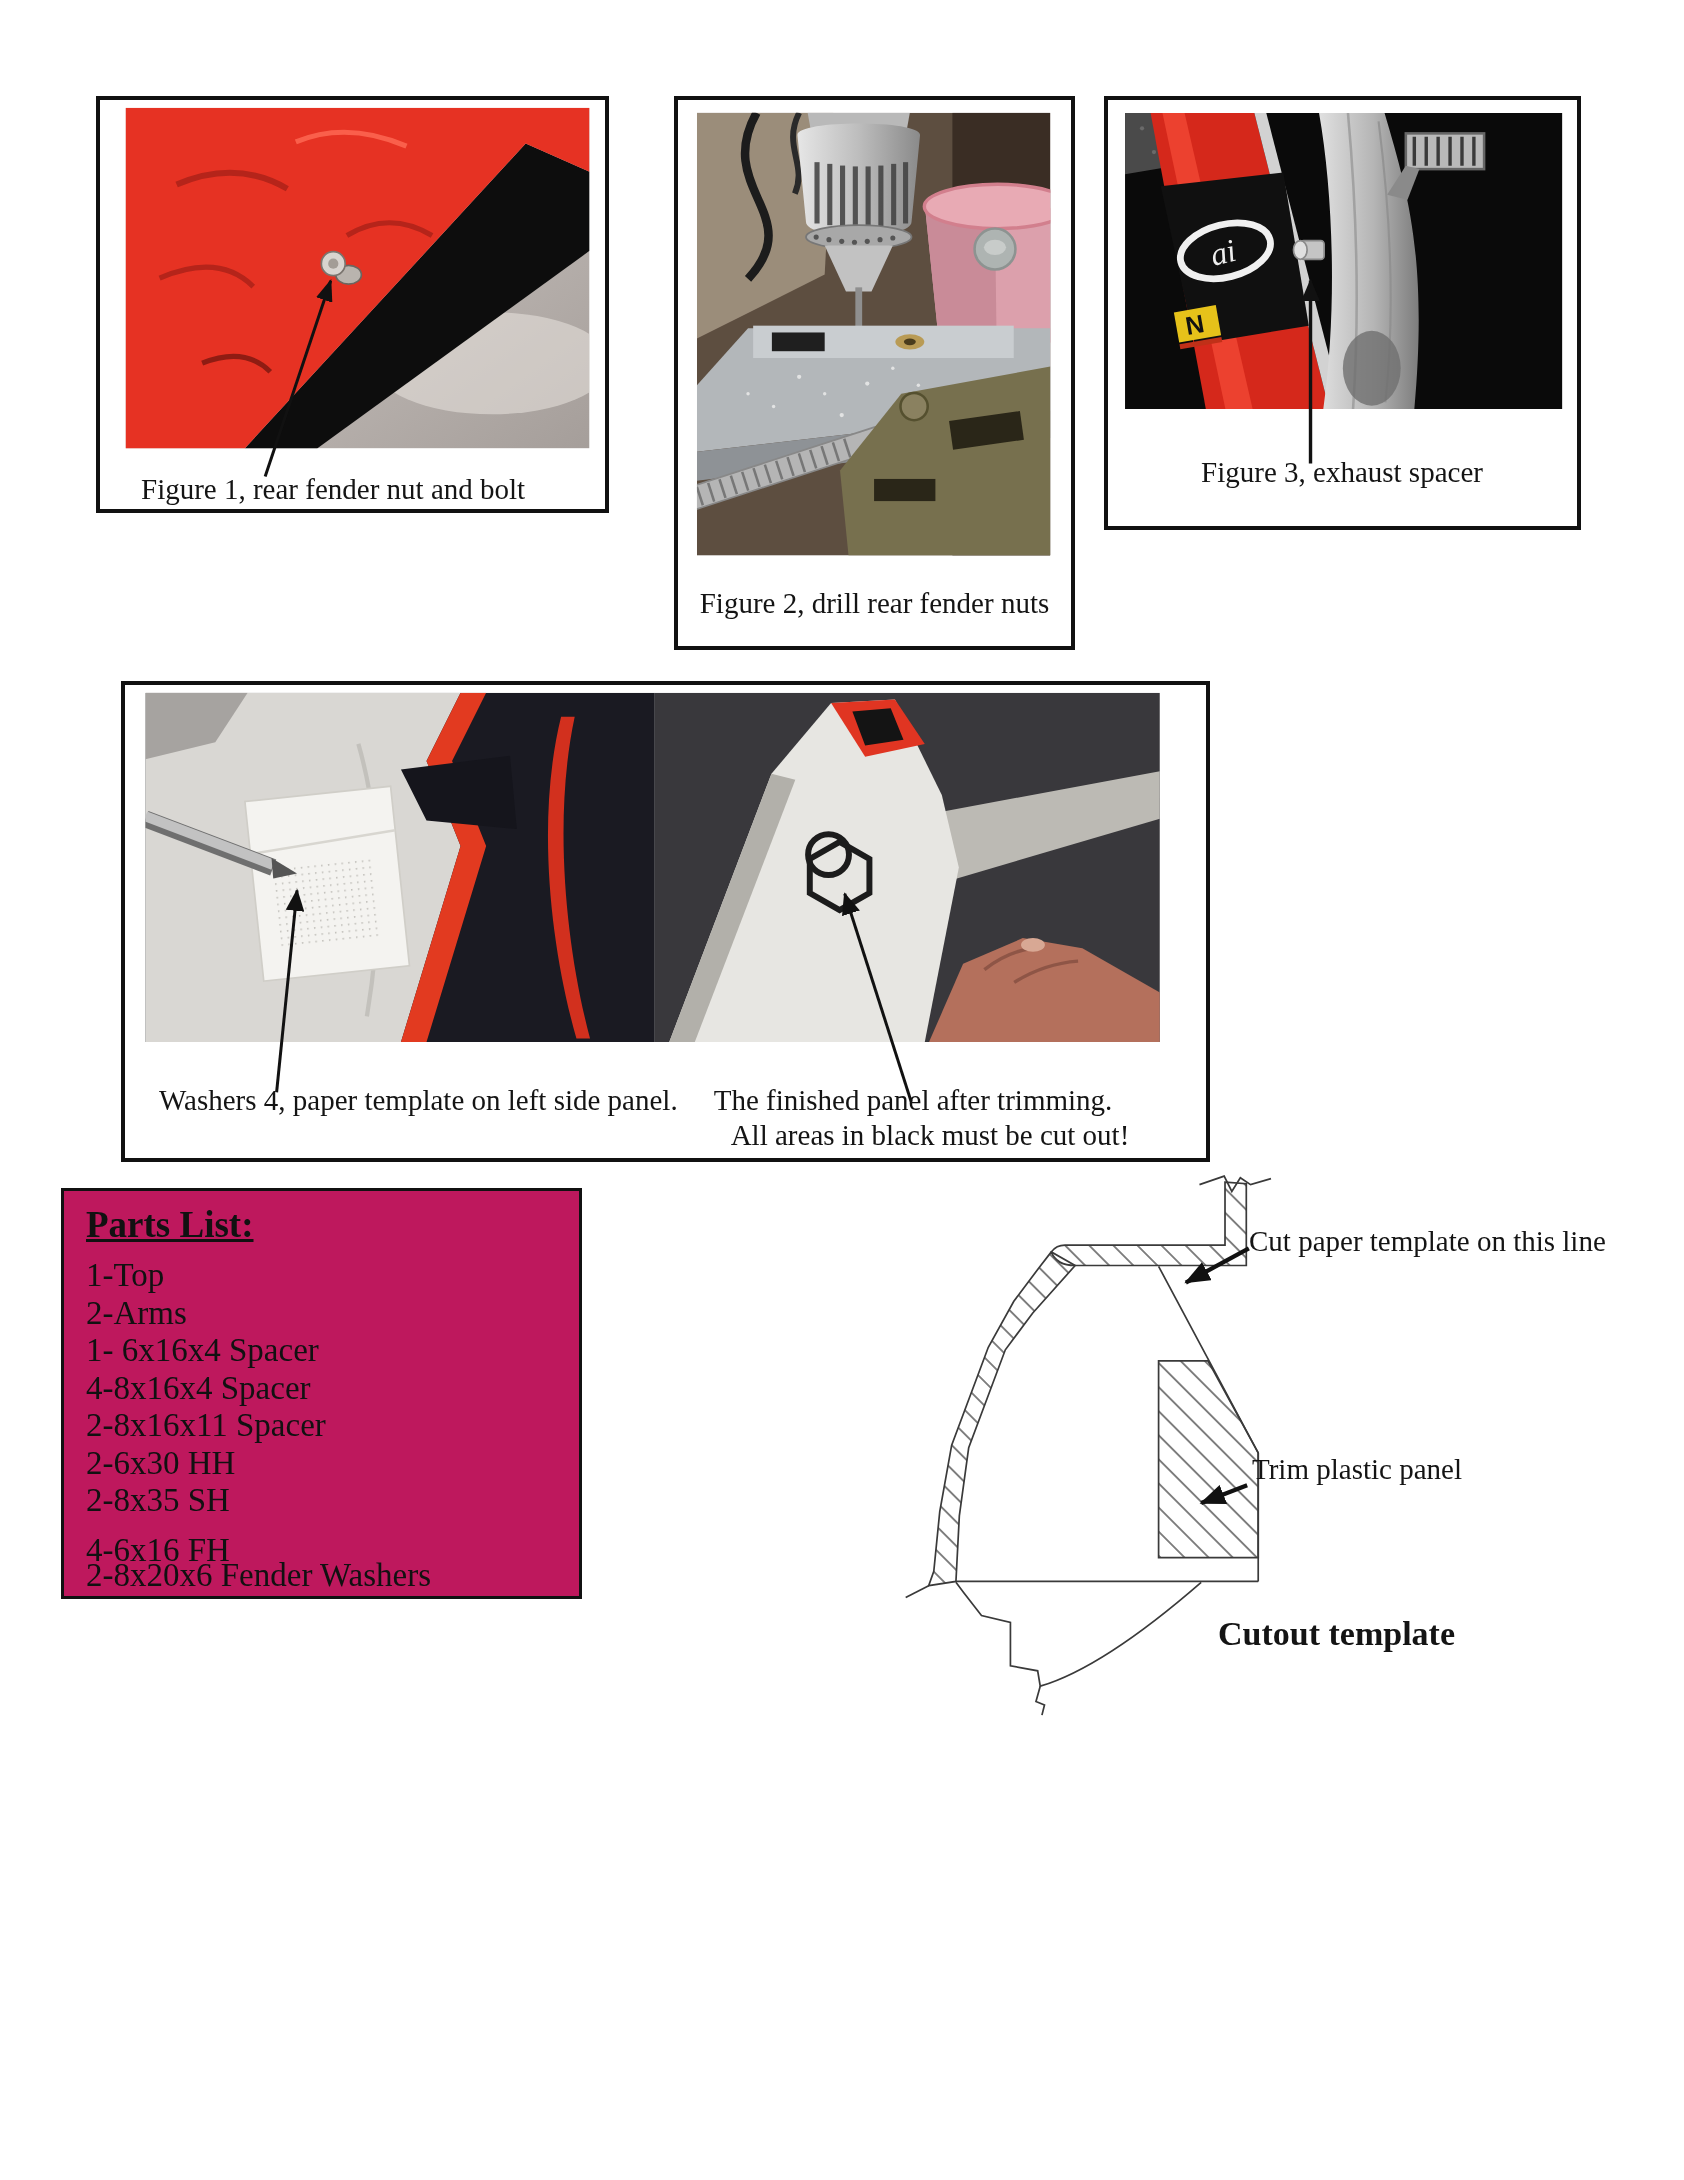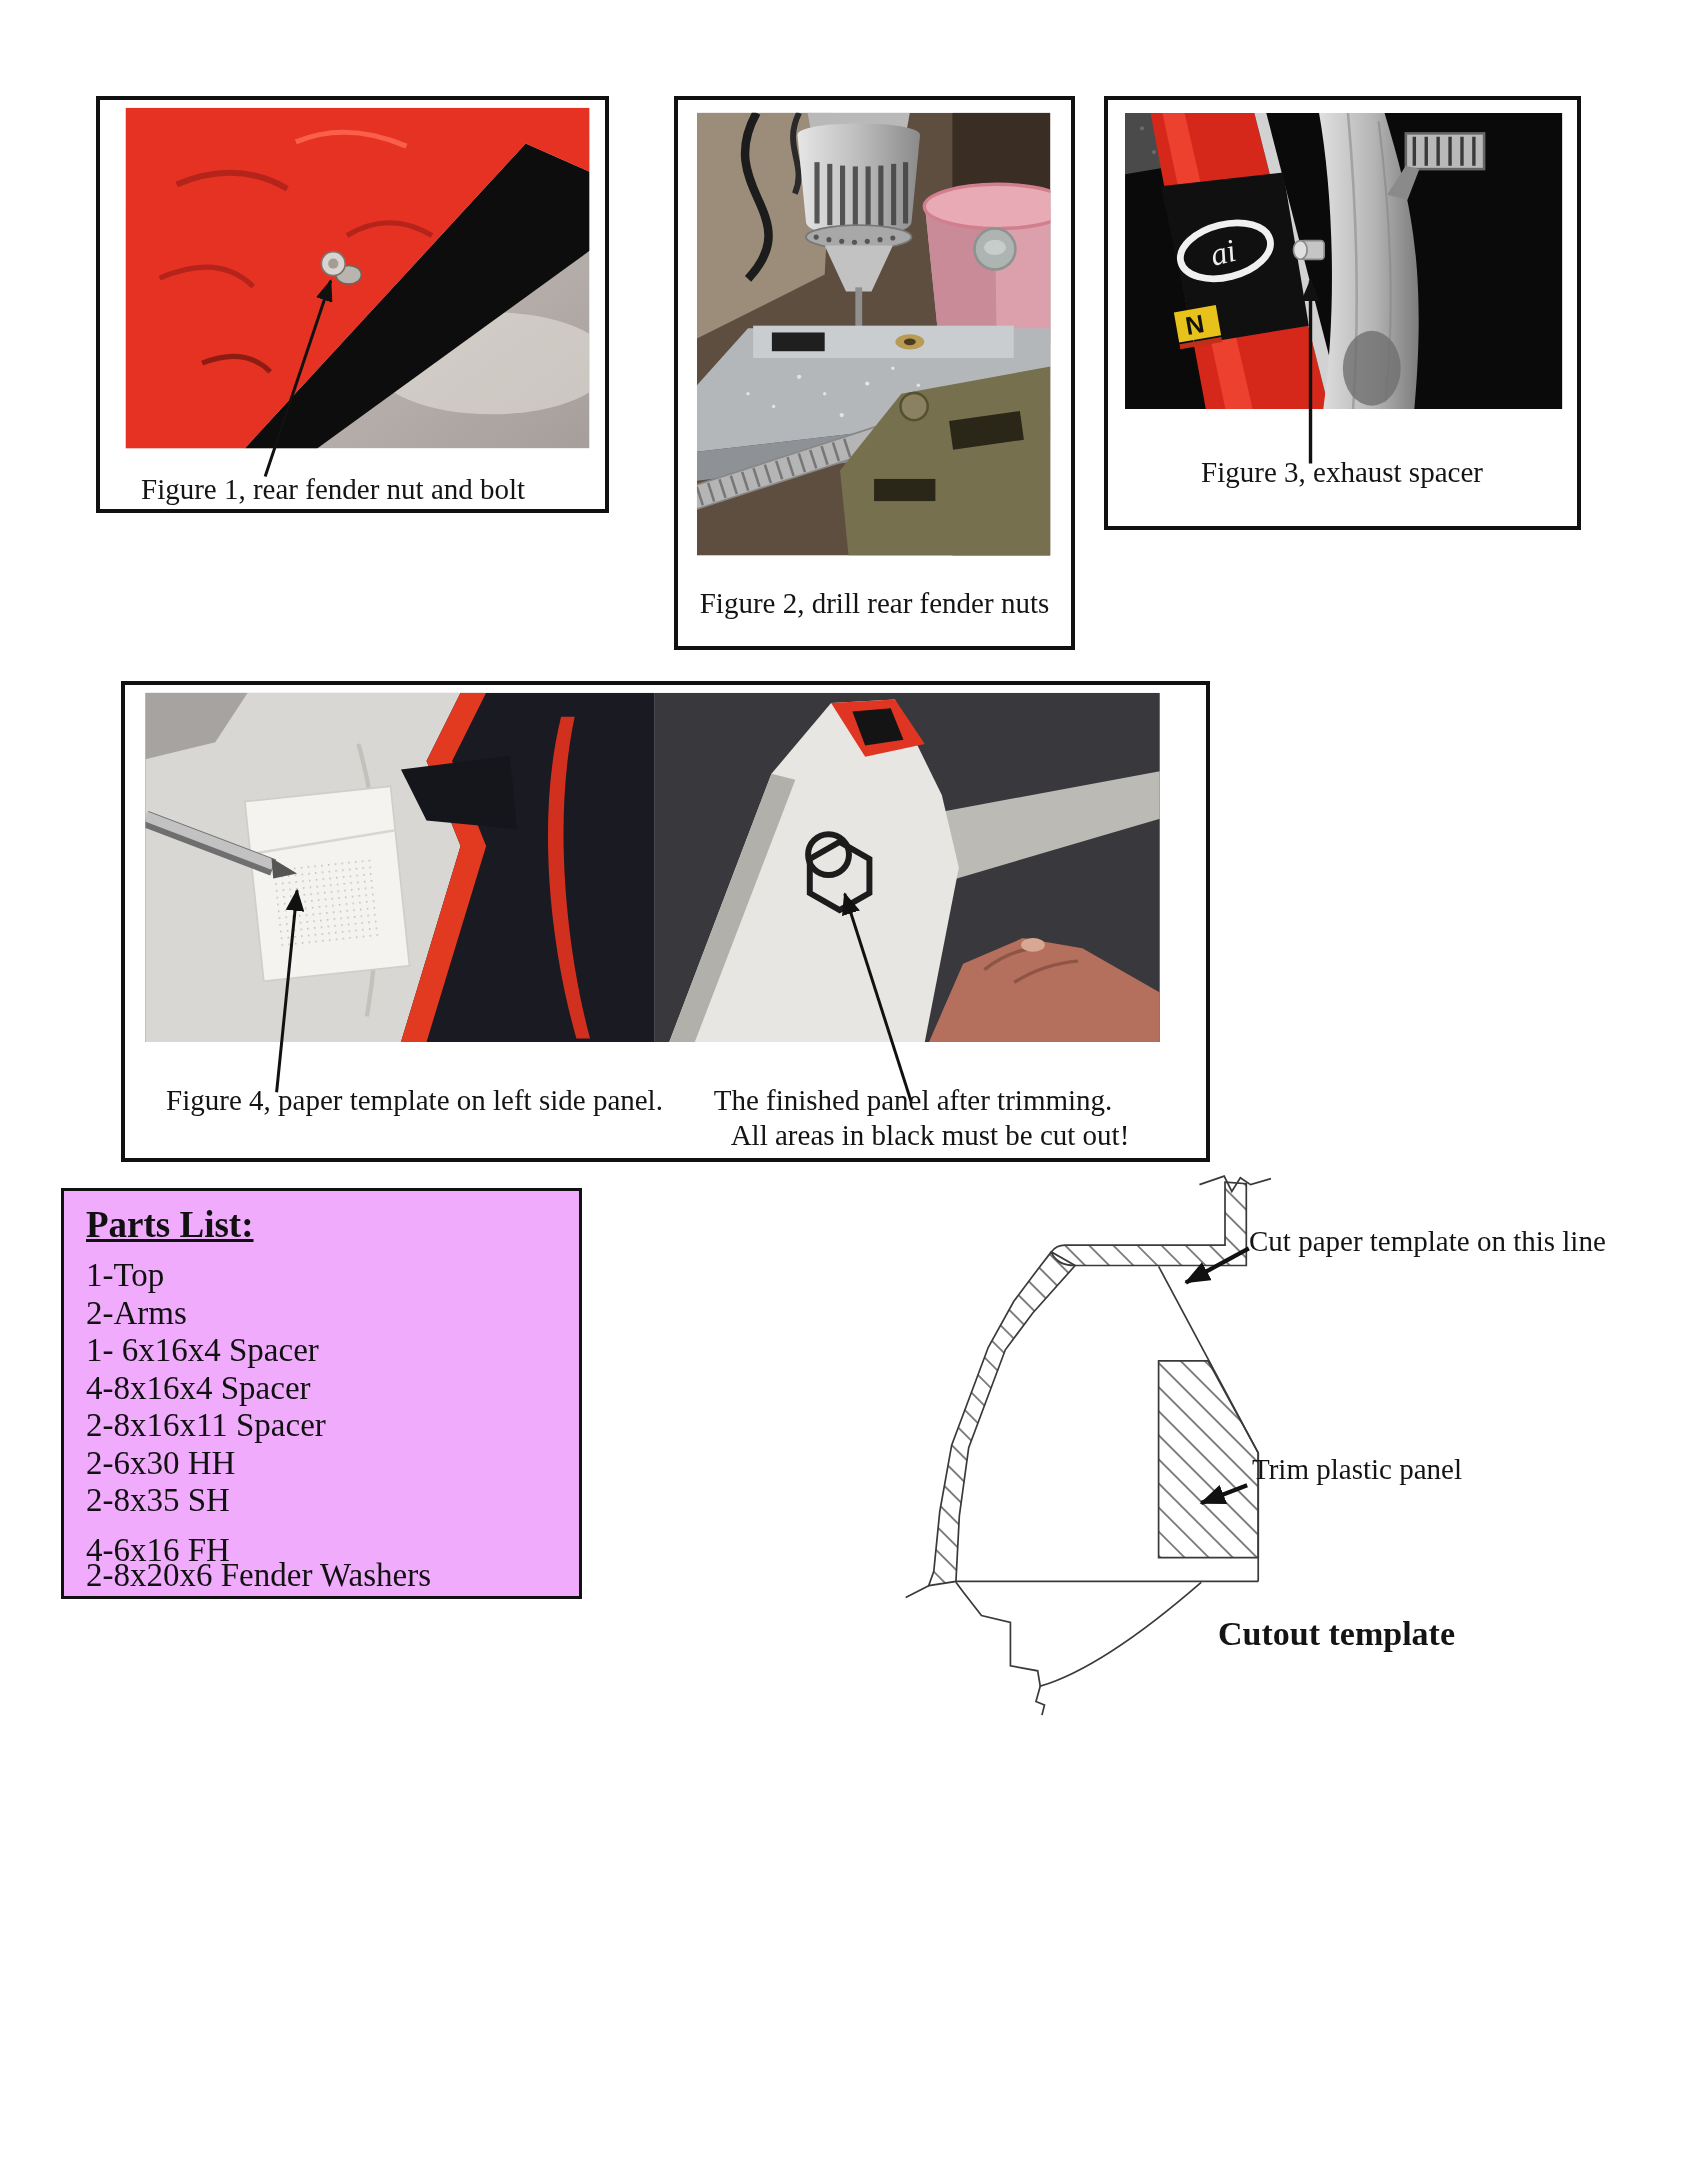--- a/index.html
+++ b/index.html
@@ -1,21 +1,21 @@
 <!DOCTYPE html>
 <html style="font-size:13.6px"><head>
 <meta charset="utf-8">
 <style>
   html,body{margin:0;padding:0;background:#ffffff;}
   body{
     width:1685px;height:2181px;position:relative;
     font-family:"Liberation Serif", serif;color:#111;overflow:hidden;
   }
   .figbox{position:absolute;border:4.3px solid #111;background:#fff;box-sizing:border-box;}
-  .plbox{position:absolute;border:3.4px solid #111;background:#f0abfc;box-sizing:border-box;}
+  .plbox{position:absolute;border:3.4px solid #111;background:#be185d;box-sizing:border-box;}
   .fig-svg{position:absolute;left:0;top:0;}
   .caption{position:absolute;font-size:29px;line-height:1.15;white-space:nowrap;color:#141414;}
   .caption.center{text-align:center;white-space:nowrap;}
   .pl-title{position:absolute;left:22px;top:12px;font-size:37px;font-weight:bold;text-decoration:underline;}
   .pl-item{position:absolute;left:22px;font-size:33px;line-height:37px;}
   .dlabel{position:absolute;font-size:29px;white-space:nowrap;color:#141414;}
   .dlabel.bold{font-weight:bold;font-size:34px;}
 </style>
 </head>
 <body>
@@ -260,21 +260,21 @@
         <circle cx="802" cy="190" r="24"></circle>
       </g>
       <polygon points="920,410 960,318 1030,288 1100,300 1191,352 1191,410" fill="#b4705c"></polygon>
       <path d="M985,325 Q1010,305 1040,300" stroke="#8e5546" stroke-width="4" fill="none"></path>
       <path d="M1020,340 Q1055,318 1095,315" stroke="#8e5546" stroke-width="4" fill="none"></path>
       <ellipse cx="1042" cy="296" rx="14" ry="8" fill="#d8a894"></ellipse>
     </g>
     <line x1="178" y1="478" x2="202" y2="241" stroke="#111" stroke-width="3.5" marker-end="url(#m4)"></line>
     <line x1="923" y1="489" x2="845" y2="245" stroke="#111" stroke-width="3.5" marker-end="url(#m4)"></line>
   </svg>
-  <div class="caption center" style="left:34px;width:511px;top:399px;">Figure 4, paper template on left side panel.</div>
+  <div class="caption center" style="left:34px;width:511px;top:399px;">Washers 4, paper template on left side panel.</div>
   <div class="caption center" style="left:575px;width:426px;top:399px;">The finished panel after trimming.</div>
   <div class="caption center" style="left:592px;width:426px;top:434px;">All areas in black must be cut out!</div>
 </div>
 
 <div class="plbox" style="left:61px;top:1188px;width:521px;height:411px;">
   <div class="pl-title">Parts List:</div>
   <div class="pl-item" style="top:66px;">1-Top</div>
   <div class="pl-item" style="top:104px;">2-Arms</div>
   <div class="pl-item" style="top:141px;">1- 6x16x4 Spacer</div>
   <div class="pl-item" style="top:179px;">4-8x16x4 Spacer</div>

